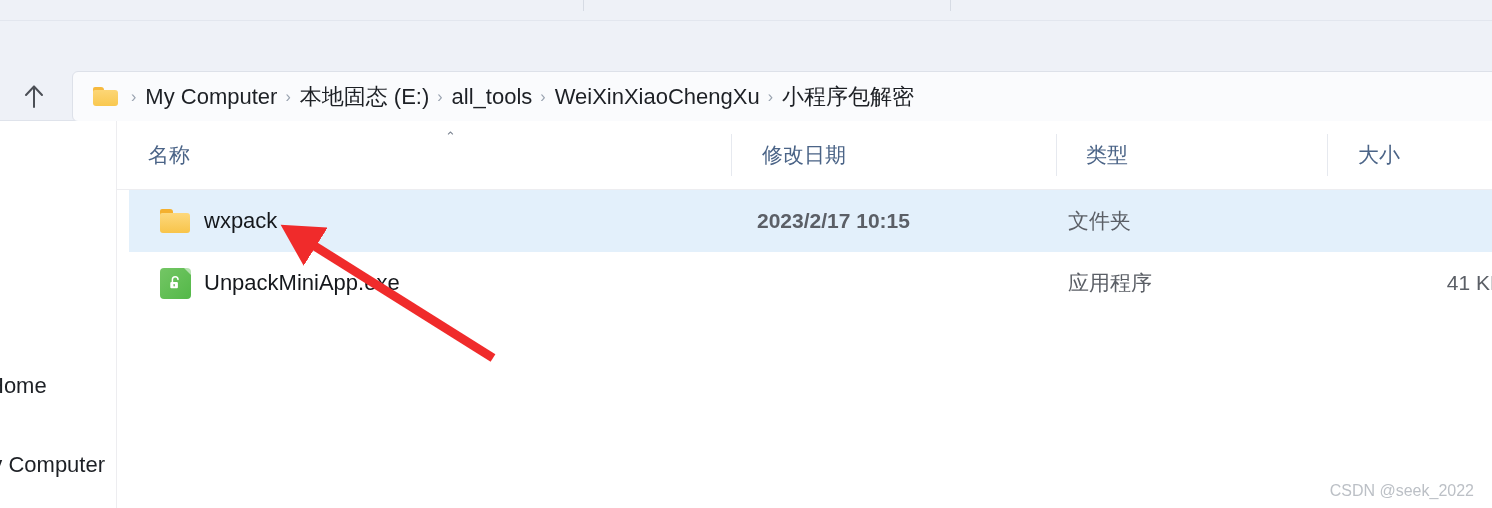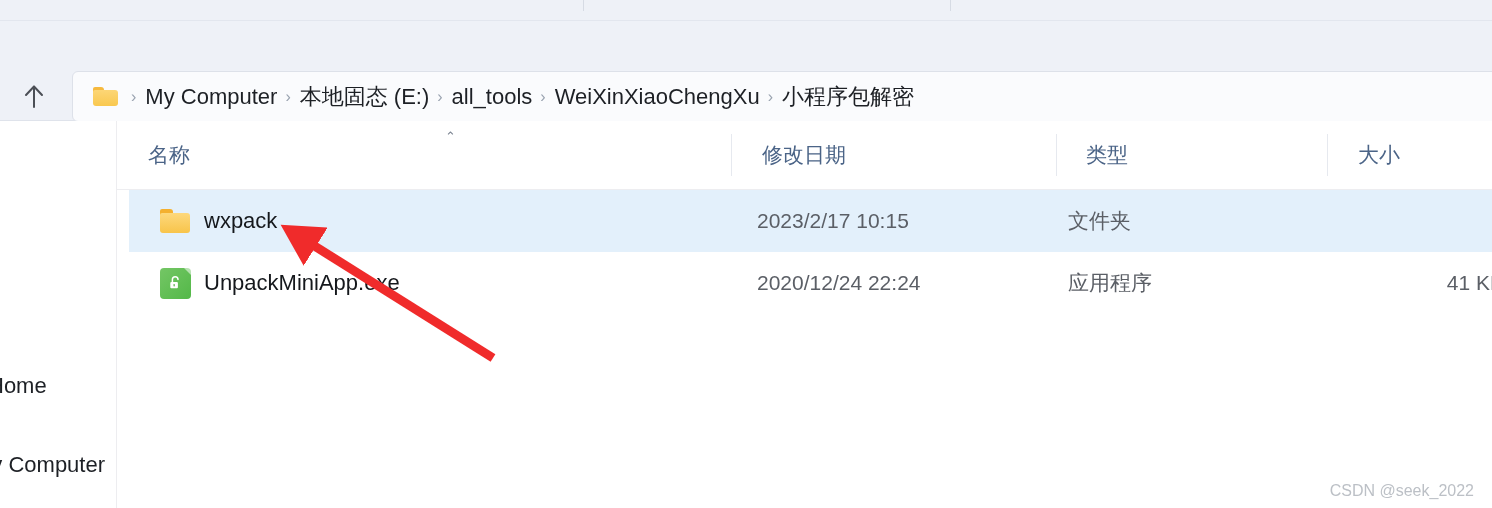--- a/index.html
+++ b/index.html
@@ -175,20 +175,21 @@
     left: 31px;
     display: flex;
     align-items: center;
   }
   .row .c-date {
     position: absolute;
     left: 628px;
     font-size: 21px;
     color: #5b5f66;
     white-space: nowrap;
+    font-weight: bold;
   }
   .row .c-type {
     position: absolute;
     left: 939px;
     font-size: 21px;
     color: #5b5f66;
     white-space: nowrap;
   }
   .row .c-size {
     position: absolute;
@@ -360,21 +361,20 @@
             <span class="corner"></span>
             <svg width="15" height="16" viewBox="0 0 15 16">
               <path d="M4.4 7.2 L4.4 4.6 a2.8 2.8 0 0 1 5.6 0" stroke="#ffffff" stroke-width="1.5" fill="none" stroke-linecap="round"></path>
               <rect x="2.3" y="7.0" width="7.6" height="6.2" rx="1" fill="#ffffff"></rect>
               <rect x="5.5" y="9.0" width="1.3" height="2.4" rx="0.6" fill="#5ab94d"></rect>
             </svg>
           </span>
         </span>
         <span class="name-text">UnpackMiniApp.exe</span>
       </div>
-      <div class="c-date">2020/12/24 22:24</div>
       <div class="c-type">应用程序</div>
       <div class="c-size">41 KB</div>
     </div>
 
   </div>
 </div>
 
 <svg class="annot-arrow">
   <defs>
     <marker id="arrowhead" markerWidth="5" markerHeight="5" refX="1.4" refY="2.5" orient="auto" markerUnits="strokeWidth">

